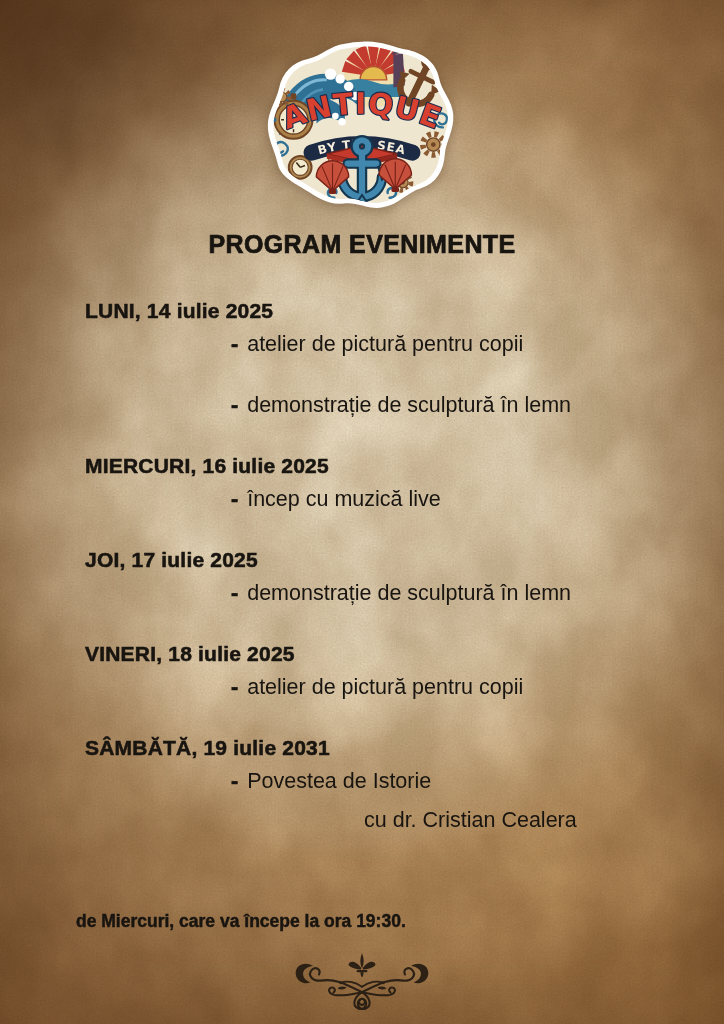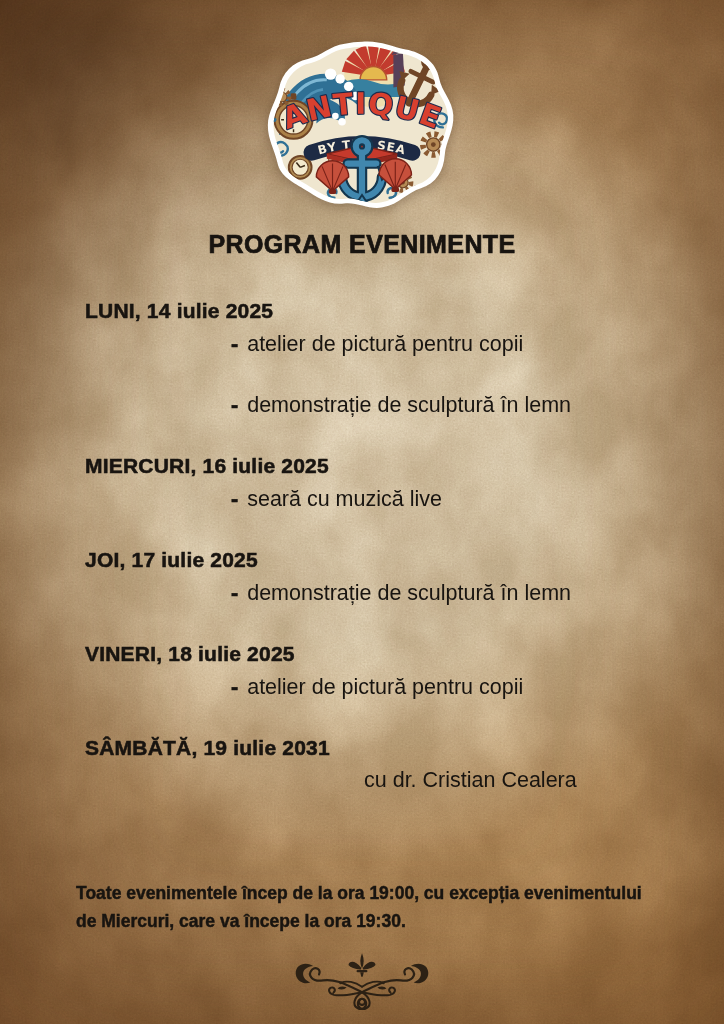--- a/index.html
+++ b/index.html
@@ -23,21 +23,21 @@
   .logo{position:absolute;top:38px;left:50%;transform:translateX(-50%);filter:drop-shadow(0 3px 6px rgba(60,35,15,0.35));}
   .title{
     position:absolute;top:230px;left:0;width:100%;margin:0;text-align:center;
     font-size:25px;font-weight:bold;letter-spacing:0.4px;-webkit-text-stroke:0.7px #181410;
   }
   .events{position:absolute;top:296px;left:85px;right:30px;}
   .event{margin:0 0 31px 0;}
   .day{font-size:21px;line-height:30px;font-weight:bold;letter-spacing:0.2px;-webkit-text-stroke:0.55px #181410;}
   .detail{font-size:21.5px;line-height:30px;margin-top:3px;padding-left:146px;font-weight:normal;}
   .dash{font-weight:bold;-webkit-text-stroke:0.6px #181410;margin-right:9px;}
-  .detail2{font-size:21.5px;line-height:30px;margin-top:2px;padding-left:279px;font-weight:normal;}
+  .detail2{font-size:21.5px;line-height:30px;margin-top:9px;padding-left:279px;font-weight:normal;}
   .footer{
     position:absolute;top:879px;left:76px;right:36px;margin:0;
     font-size:17.5px;line-height:28px;font-weight:bold;-webkit-text-stroke:0.45px #181410;
   }
   .flourish{position:absolute;top:950px;left:50%;transform:translateX(-50%);opacity:0.92;}
 </style>
 </head>
 <body>
 
 <div class="poster">
@@ -235,41 +235,42 @@
       <div class="day">LUNI, 14 iulie 2025</div>
       <div class="detail"><span class="dash">-</span><span>atelier de pictură pentru copii</span></div>
     </div>
 
     <div class="event">
       <div class="detail"><span class="dash">-</span><span>demonstrație de sculptură în lemn</span></div>
     </div>
 
     <div class="event">
       <div class="day">MIERCURI, 16 iulie 2025</div>
-      <div class="detail"><span class="dash">-</span><span>seară cu muzică live</span></div>
+      <div class="detail"><span class="dash">-</span><span>încep cu muzică live</span></div>
     </div>
 
     <div class="event">
       <div class="day">JOI, 17 iulie 2025</div>
       <div class="detail"><span class="dash">-</span><span>demonstrație de sculptură în lemn</span></div>
     </div>
 
     <div class="event">
       <div class="day">VINERI, 18 iulie 2025</div>
       <div class="detail"><span class="dash">-</span><span>atelier de pictură pentru copii</span></div>
     </div>
 
     <div class="event">
       <div class="day">SÂMBĂTĂ, 19 iulie 2031</div>
+      <div class="detail"><span class="dash">-</span><span>Povestea de Istorie</span></div>
       <div class="detail2">cu dr. Cristian Cealera</div>
     </div>
 
   </div>
 
-  <p class="footer"><span>Toate evenimentele încep de la ora 19:00, cu excepția evenimentului</span><br><span>de Miercuri, care va începe la ora 19:30.</span></p>
+  <p class="footer"><br><span>de Miercuri, care va începe la ora 19:30.</span></p>
 
   <div class="flourish">
     <svg width="172" height="68" viewBox="0 0 190 74">
       <g fill="#241b11" stroke="#241b11">
 
         <path d="M95,3 C92.5,9 92.5,14 95,20 C97.5,14 97.5,9 95,3 Z" stroke="none"></path>
         <path d="M94,19 C88,11 81,11 80,16 C84,20 90,21 94,21 Z" stroke="none"></path>
         <path d="M96,19 C102,11 109,11 110,16 C106,20 100,21 96,21 Z" stroke="none"></path>
         <rect x="89" y="21.5" width="12" height="2.6" rx="1.2" stroke="none"></rect>
         <path d="M93,24 L97,24 L95.8,29 L94.2,29 Z" stroke="none"></path>

